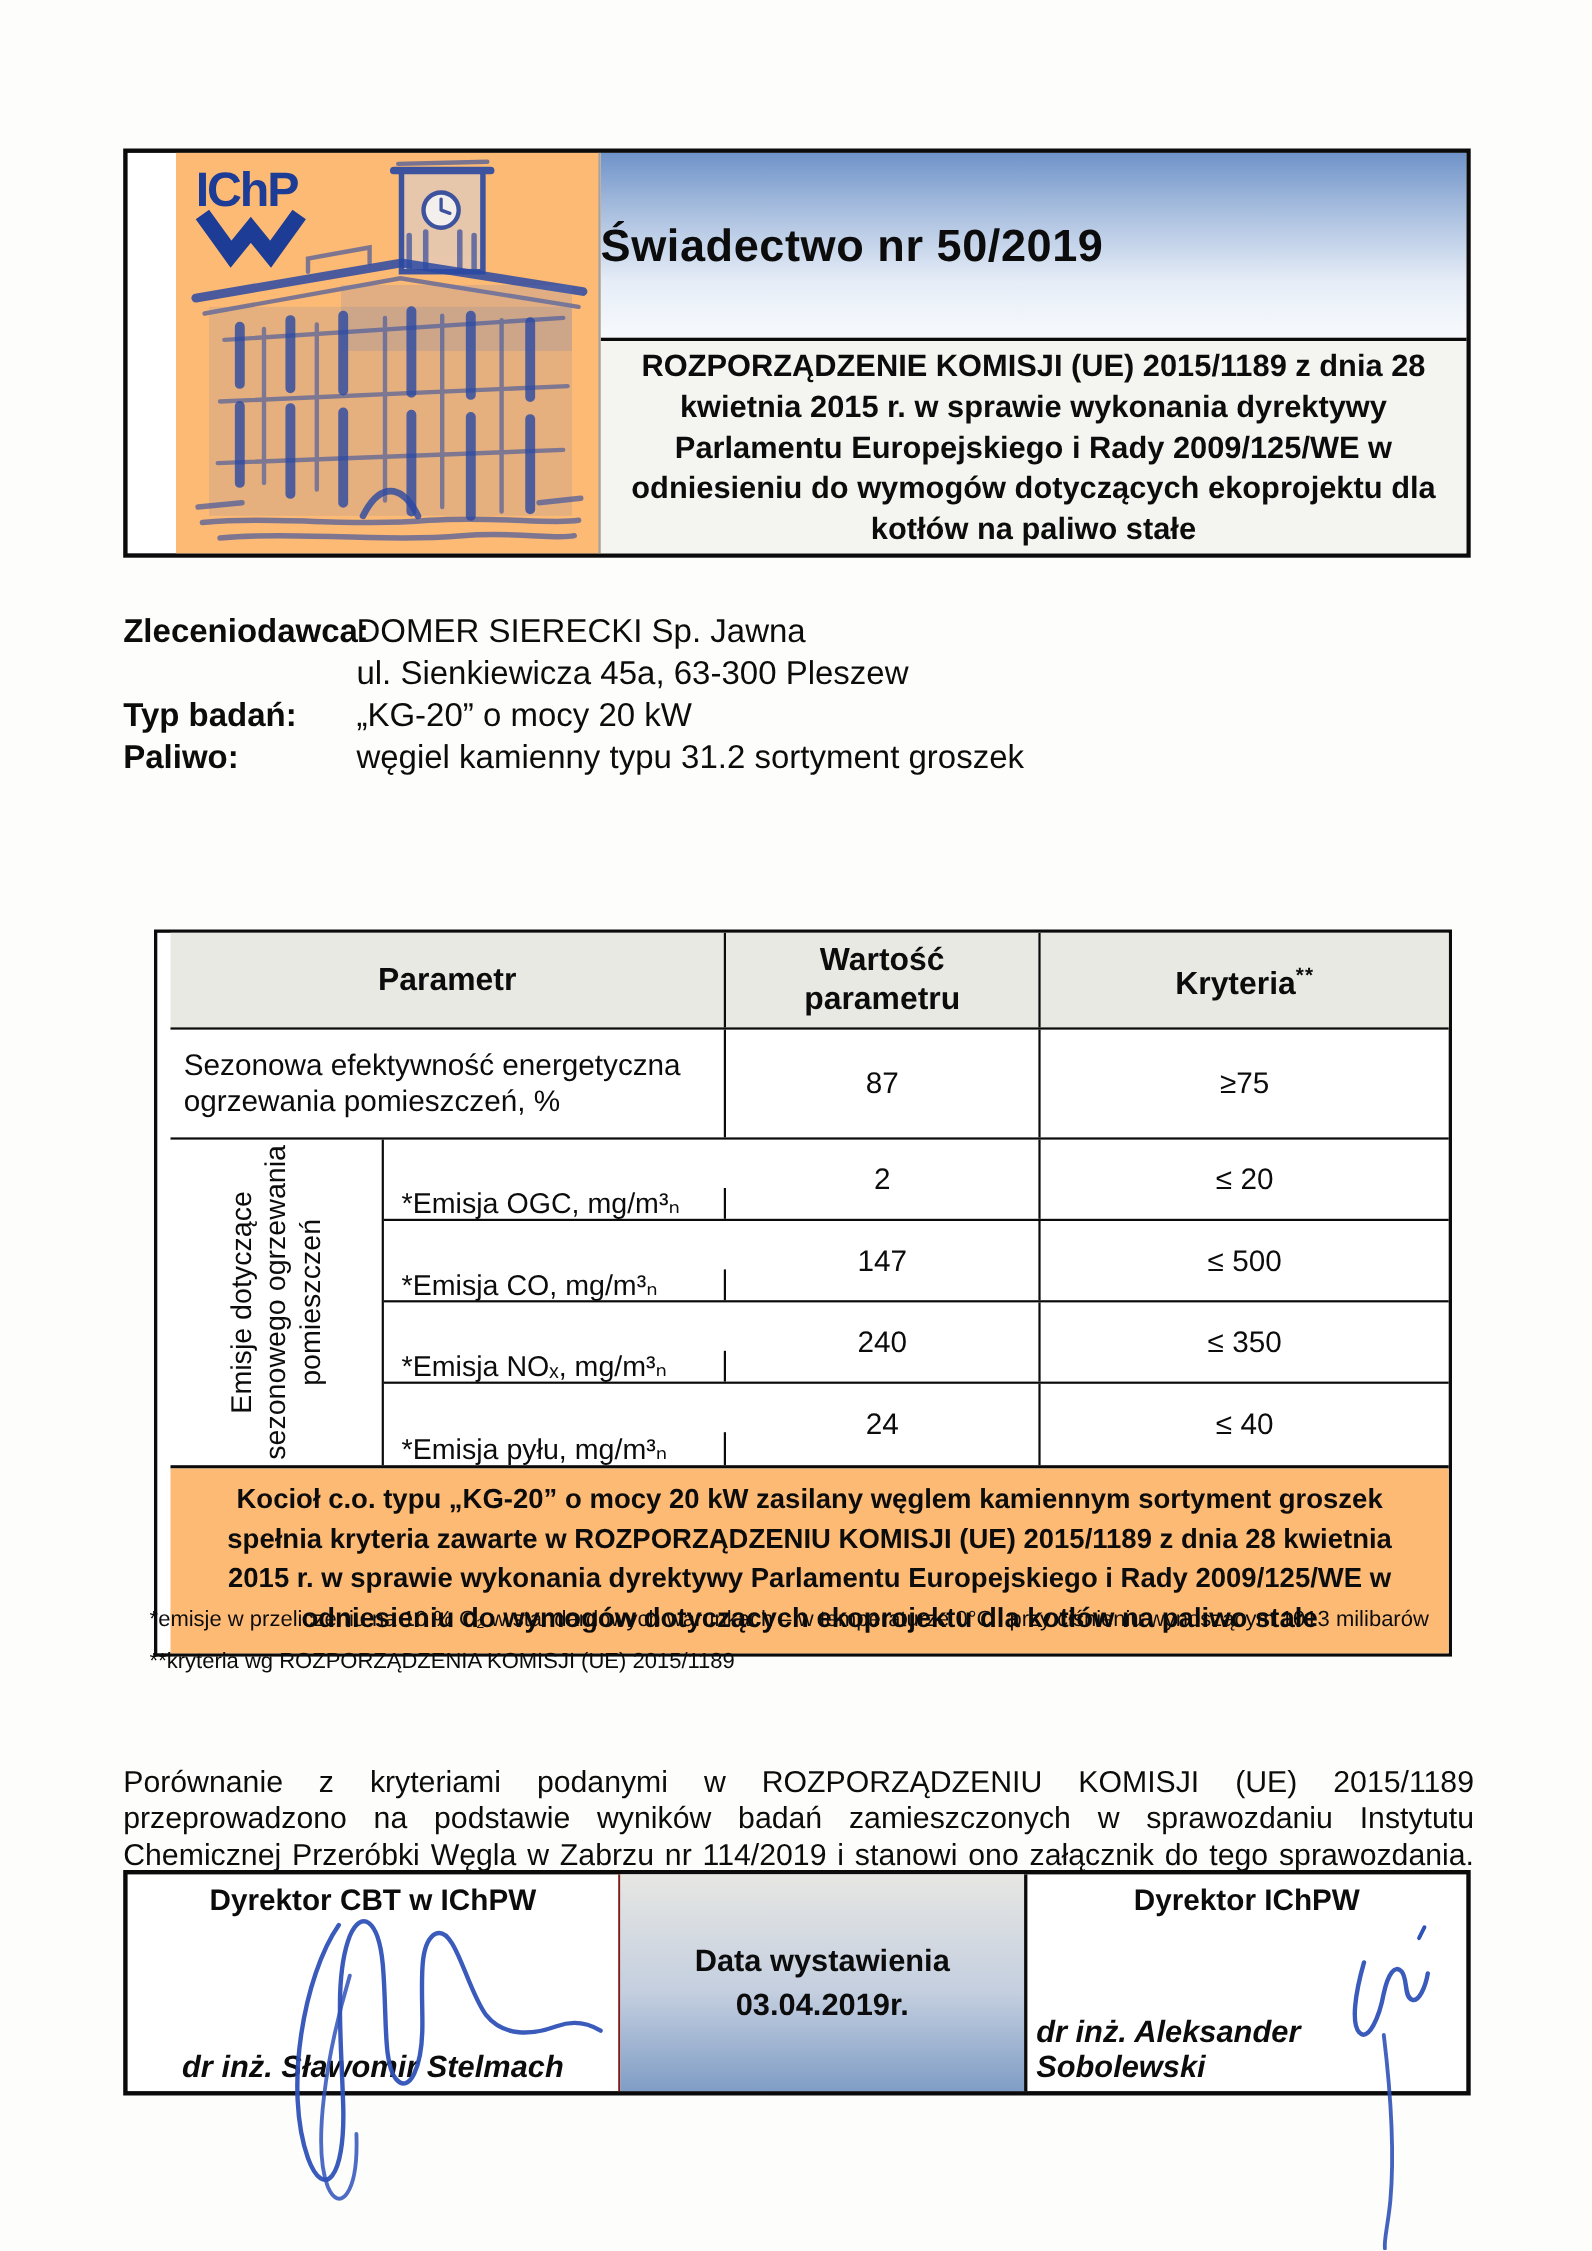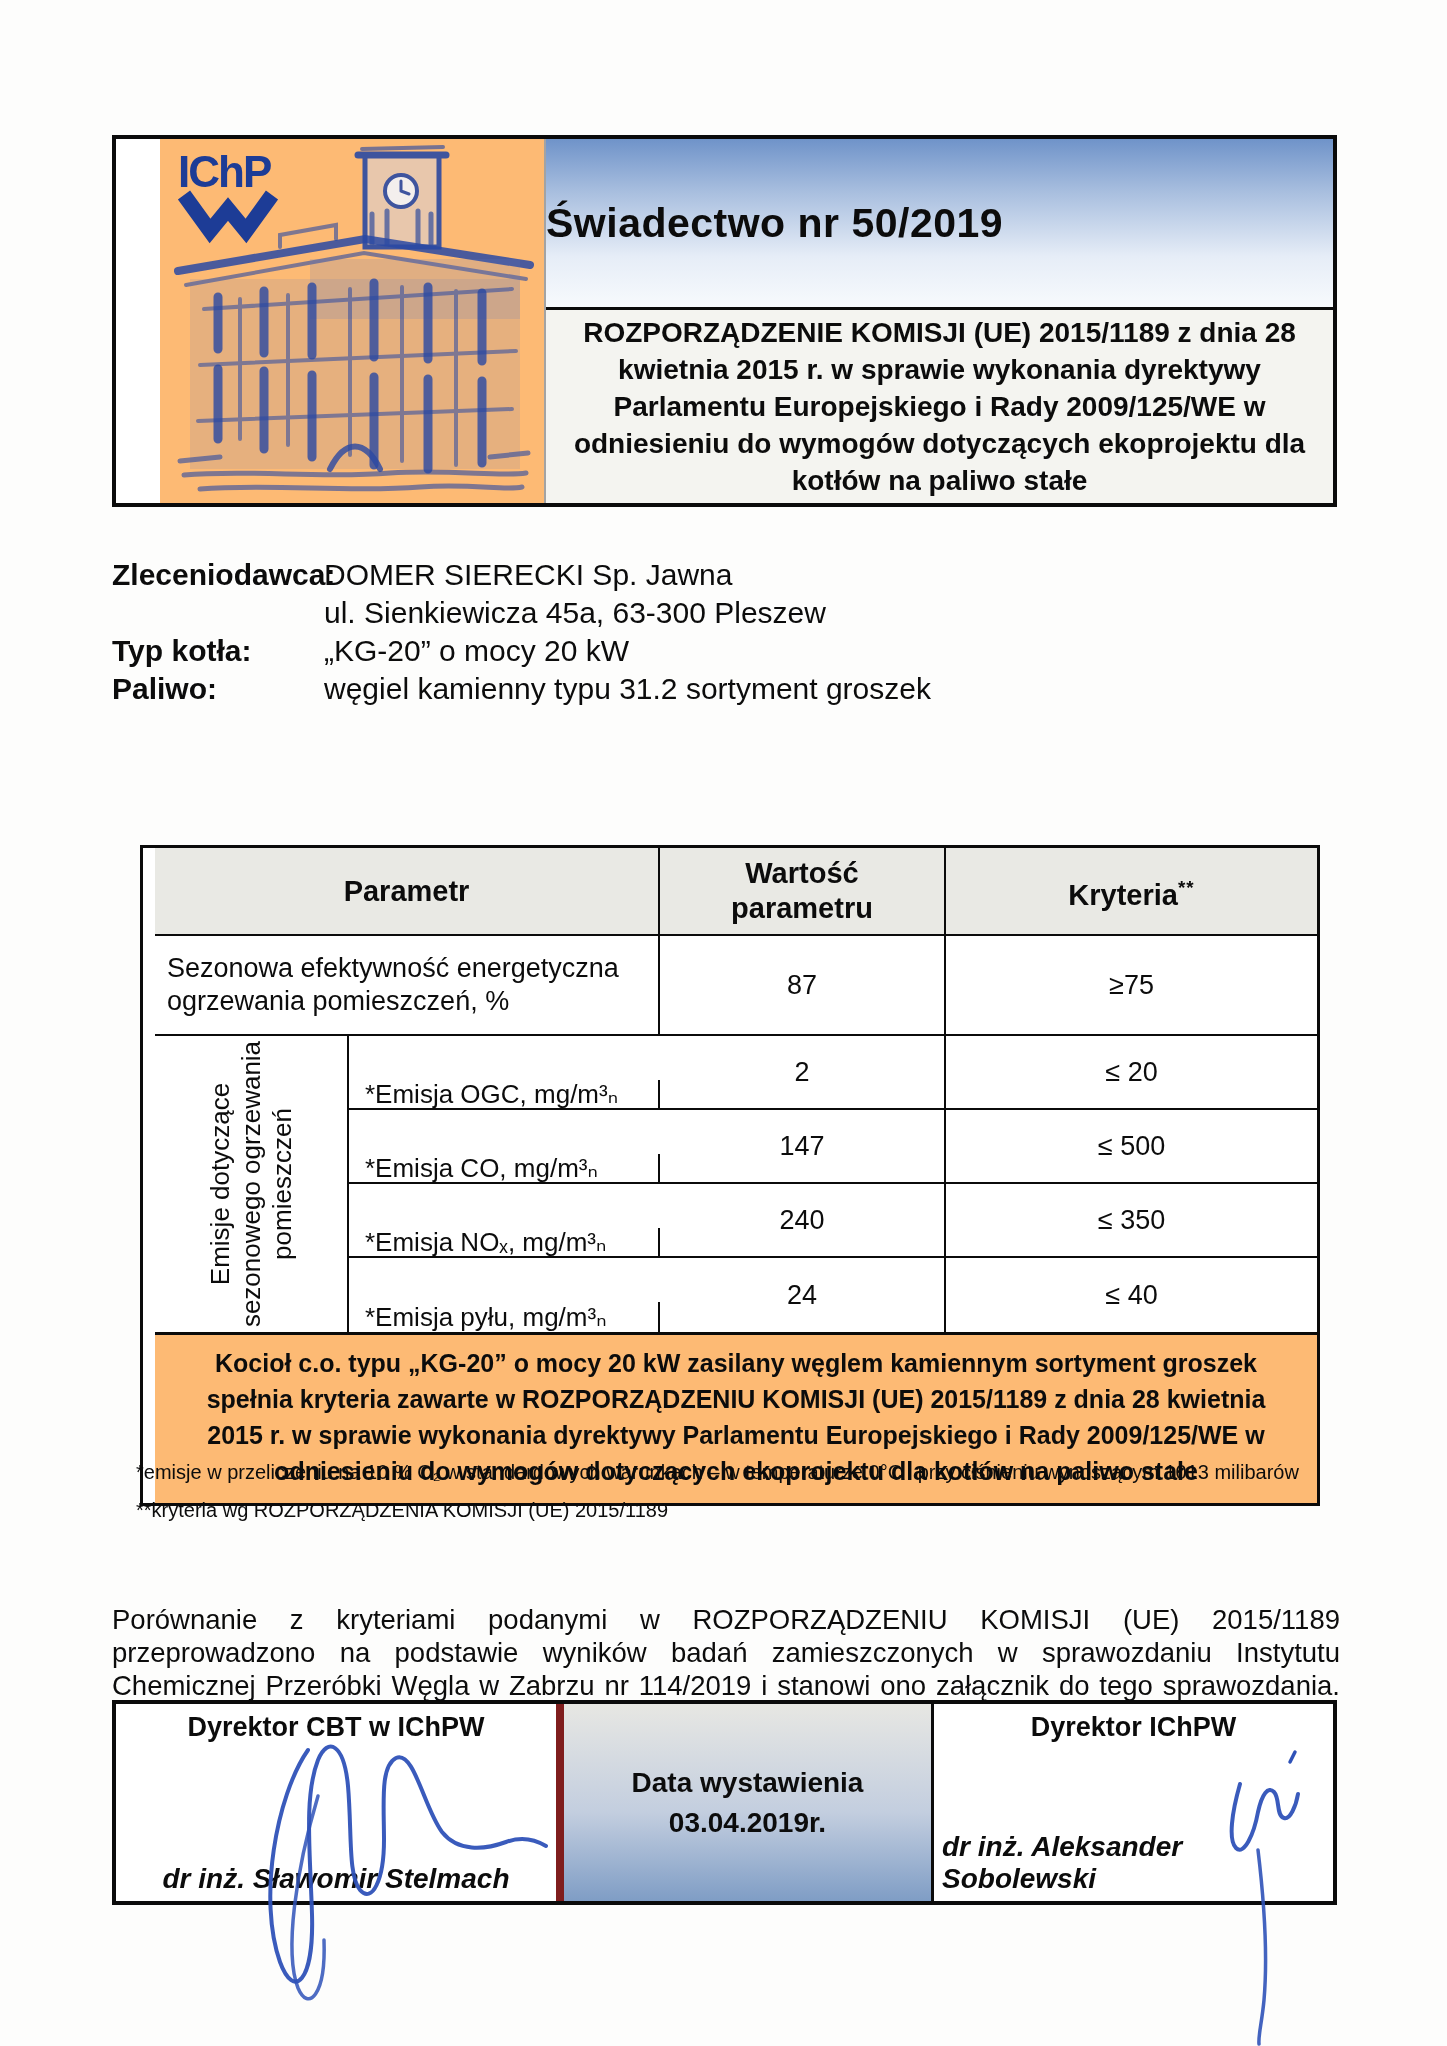--- a/index.html
+++ b/index.html
@@ -98,21 +98,21 @@
 
   
   .sig-table {
     position:absolute; left:112px; top:1700px; width:1225px; height:205px;
     border:4px solid #0b0b0b; display:flex; background:#ffffff;
   }
   .sig-left, .sig-right {
     display:flex; flex-direction:column; justify-content:space-between; align-items:center;
     padding:8px 8px 6px 8px; font-weight:bold;
   }
-  .sig-left { width:448px; min-width:448px; border-right:8px solid #7f1d1d; }
+  .sig-left { width:448px; min-width:448px; border-right:2px solid #7f1d1d; }
   .sig-mid {
     width:370px; min-width:370px; border-right:3px solid #0b0b0b;
     background:linear-gradient(180deg,#e7e7e3 0%,#c3cedf 55%,#7f9dc5 100%);
     display:flex; flex-direction:column; justify-content:center; align-items:center;
     font-weight:bold; font-size:28px; line-height:40px;
   }
   .sig-right { flex:1; }
   .sig-title { font-size:27px; }
   .sig-name  { font-size:28px;font-style:italic; }
 
@@ -185,21 +185,21 @@
   <div class="details">
     <div class="detail-row">
       <div class="detail-label">Zleceniodawca:</div>
       <div class="detail-value">DOMER SIERECKI Sp. Jawna</div>
     </div>
     <div class="detail-row">
       <div class="detail-label"></div>
       <div class="detail-value">ul. Sienkiewicza 45a, 63-300 Pleszew</div>
     </div>
     <div class="detail-row">
-      <div class="detail-label">Typ kotła:</div>
+      <div class="detail-label">Typ badań:</div>
       <div class="detail-value">„KG-20” o mocy 20 kW</div>
     </div>
     <div class="detail-row">
       <div class="detail-label">Paliwo:</div>
       <div class="detail-value">węgiel kamienny typu 31.2 sortyment groszek</div>
     </div>
   </div>
 
   <div class="param-table">
     <div class="t-row header-row">

